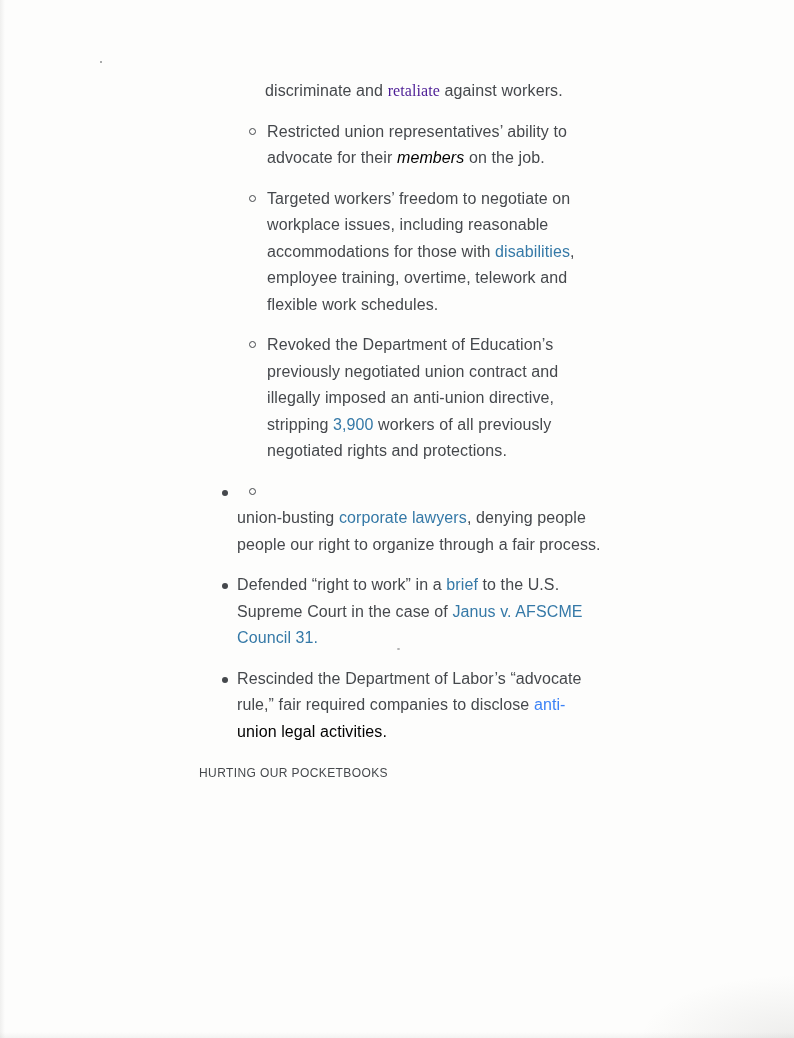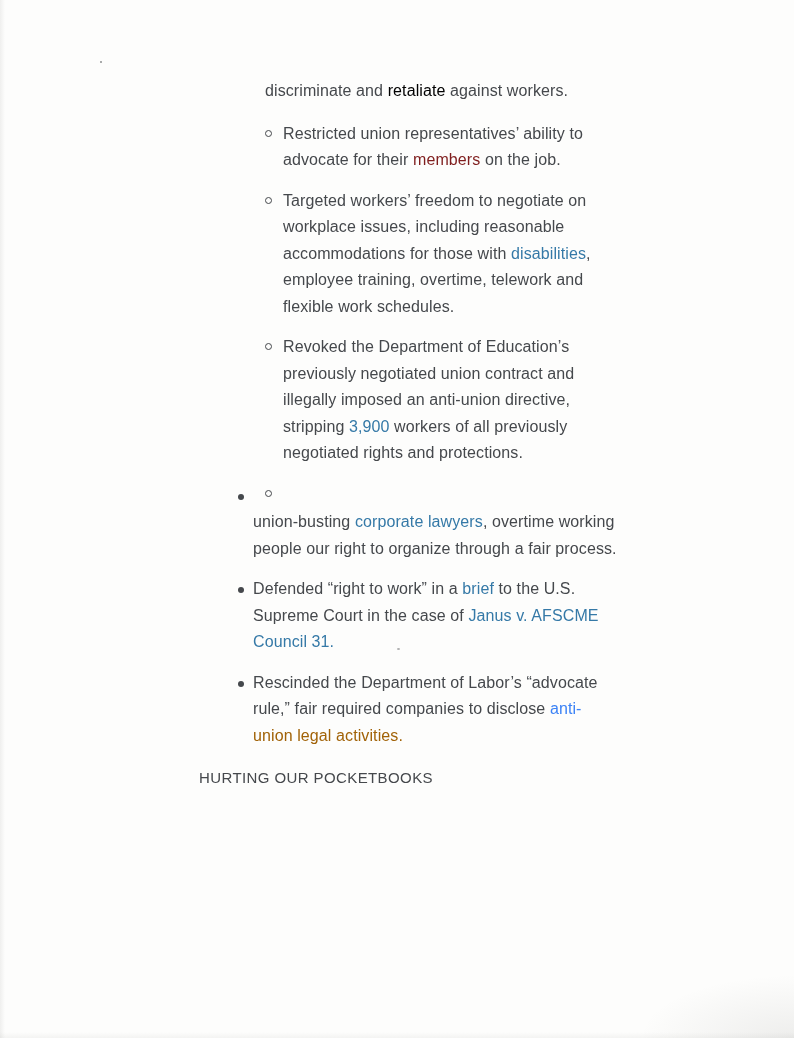--- a/index.html
+++ b/index.html
@@ -35,21 +35,21 @@
     font-size: 16px;
     line-height: 26.5px;
     letter-spacing: 0.1px;
   }
   .cont-line {
     margin: 0 0 0 66px;
     padding: 0;
   }
   ul.sublist, ul.mainlist {
     list-style: none;
-    margin: 16px;
+    margin: 0;
     padding: 0;
   }
   ul.sublist li {
     position: relative;
     padding-left: 68px;
     margin-top: 14px;
   }
   ul.sublist li .marker {
     position: absolute;
     left: 50px;
@@ -74,48 +74,48 @@
     height: 6px;
     border-radius: 50%;
     background: #45484c;
   }
   a.doc-link {
     text-decoration: none;
     cursor: pointer;
   }
   .section-heading {
     margin: 15px 0 8px 0;
-    font-size: 15px;
+    font-size: 12px;
     font-weight: 400;
     letter-spacing: 0.4px;
     color: #45484c;
   }
   .speck {
     position: absolute;
     border-radius: 50%;
     background: #8d8f90;
   }
   .speck-1 { left: 100px; top: 61px; width: 2px; height: 2px; }
   .speck-2 { left: 397px; top: 648px; width: 3px; height: 2px; opacity: .7; }
 </style>
 </head>
 <body>
 
 <div class="page">
   <span class="speck speck-1"></span>
   <span class="speck speck-2"></span>
 
   <div class="content">
-    <p class="cont-line" id="continuation"><span>discriminate and </span><a class="doc-link" href="#" style="color: #000000;">retaliate</a><span> against workers.</span></p>
+    <p class="cont-line" id="continuation"><span>discriminate and </span><a class="doc-link" href="#" style="color: #4c1d95; font-family: Liberation Serif, serif;">retaliate</a><span> against workers.</span></p>
     <ul class="sublist" id="sublist">
-        <li><span class="marker"></span><span><span>Restricted union representatives’ ability to</span><br><span>advocate for their </span><a class="doc-link" href="#" style="color: #7f1d1d;">members</a><span> on the job.</span></span></li>
+        <li><span class="marker"></span><span><span>Restricted union representatives’ ability to</span><br><span>advocate for their </span><a class="doc-link" href="#" style="color: #000000; font-style: italic;">members</a><span> on the job.</span></span></li>
         <li><span class="marker"></span><span><span>Targeted workers’ freedom to negotiate on</span><br><span>workplace issues, including reasonable</span><br><span>accommodations for those with </span><a class="doc-link" href="#" style="color: rgb(53, 121, 167);">disabilities</a><span>,</span><br><span>employee training, overtime, telework and</span><br><span>flexible work schedules.</span></span></li>
         <li><span class="marker"></span><span><span>Revoked the Department of Education’s</span><br><span>previously negotiated union contract and</span><br><span>illegally imposed an anti-union directive,</span><br><span>stripping </span><a class="doc-link" href="#" style="color: rgb(53, 121, 167);">3,900</a><span> workers of all previously</span><br><span>negotiated rights and protections.</span></span></li>
         <li><span class="marker"></span></li>
       </ul>
     <ul class="mainlist" id="mainlist">
-        <li><span class="marker"></span><span><br><span>union-busting </span><a class="doc-link" href="#" style="color: rgb(53, 121, 167);">corporate lawyers</a><span>, overtime working</span><br><span>people our right to organize through a fair process.</span></span></li>
+        <li><span class="marker"></span><span><br><span>union-busting </span><a class="doc-link" href="#" style="color: rgb(53, 121, 167);">corporate lawyers</a><span>, denying people</span><br><span>people our right to organize through a fair process.</span></span></li>
         <li><span class="marker"></span><span><span>Defended “right to work” in a </span><a class="doc-link" href="#" style="color: rgb(53, 121, 167);">brief</a><span> to the U.S.</span><br><span>Supreme Court in the case of </span><a class="doc-link" href="#" style="color: rgb(53, 121, 167);">Janus v. AFSCME</a><br><a class="doc-link" href="#" style="color: rgb(53, 121, 167);">Council 31.</a></span></li>
-        <li><span class="marker"></span><span><span>Rescinded the Department of Labor’s “advocate</span><br><span>rule,” fair required companies to disclose </span><a class="doc-link" href="#" style="color: #3b82f6;">anti-</a><br><a class="doc-link" href="#" style="color: #a16207;">union legal activities.</a></span></li>
+        <li><span class="marker"></span><span><span>Rescinded the Department of Labor’s “advocate</span><br><span>rule,” fair required companies to disclose </span><a class="doc-link" href="#" style="color: #3b82f6;">anti-</a><br><a class="doc-link" href="#" style="color: #000000;">union legal activities.</a></span></li>
       </ul>
     <h2 class="section-heading">HURTING OUR POCKETBOOKS</h2>
   </div>
 </div>
 
 </body></html>

